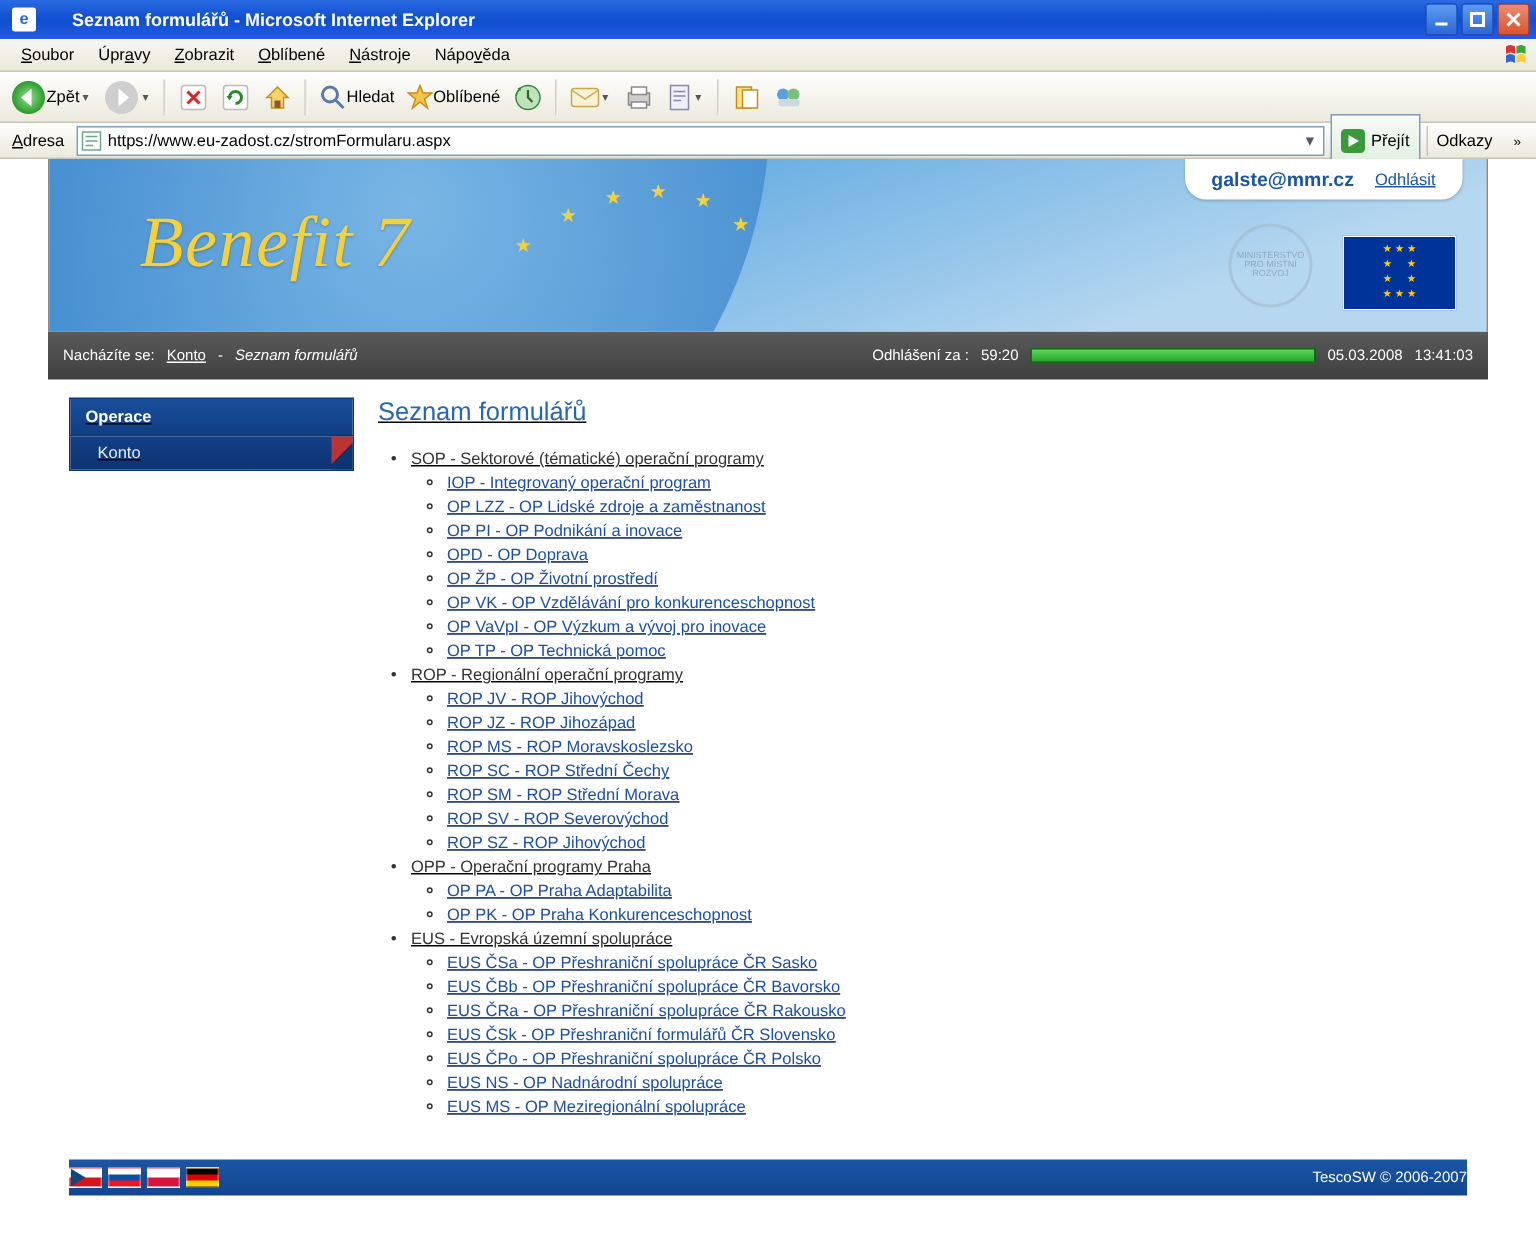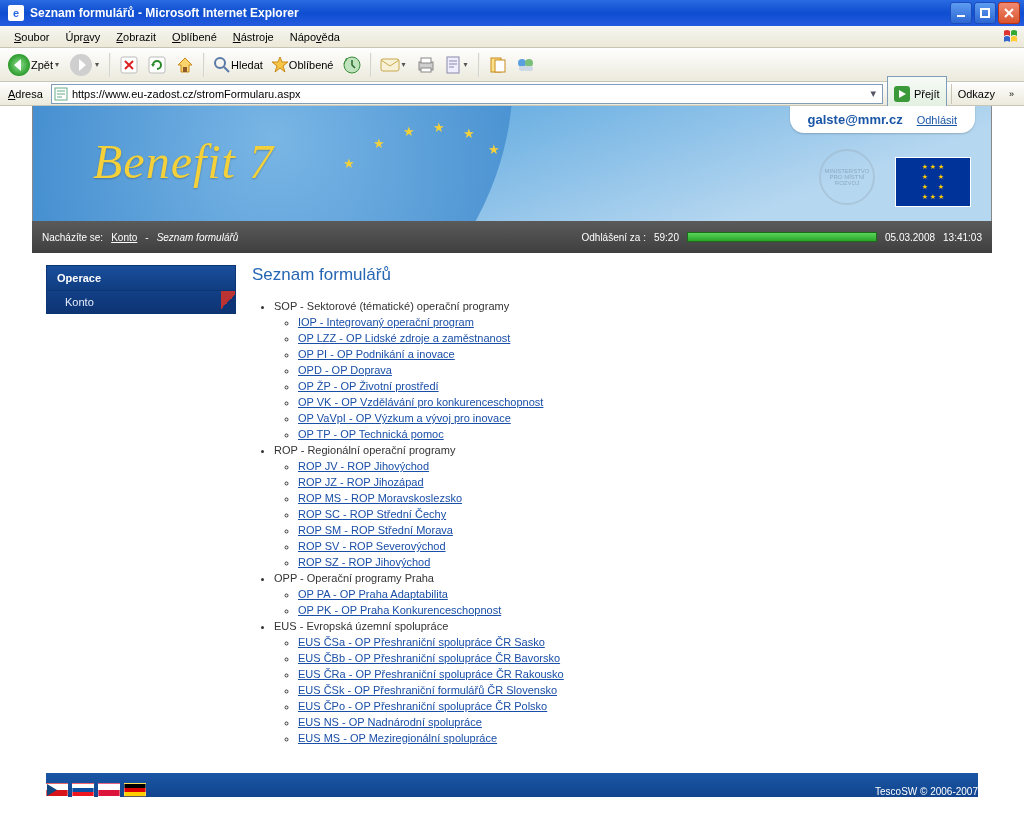--- a/index.html
+++ b/index.html
@@ -1,21 +1,21 @@
 <!DOCTYPE html>
 <html><head>
 <meta charset="utf-8">
 <style>
 * { margin:0; padding:0; box-sizing:border-box; }
 body { font-family:"Tahoma","Segoe UI",sans-serif; font-size:11px; background:#ECE9D8; width:1024px; height:830px; overflow:hidden; }
 
 
 .titlebar { height:26px; background:linear-gradient(#2A6AE1,#0E4ED1 50%,#255BDE); display:flex; align-items:center; padding:0 4px; color:#fff; }
 .titlebar .ie-icon { width:16px; height:16px; margin:0 4px; background:#fff; border-radius:2px; display:inline-flex; align-items:center; justify-content:center; color:#2A6AE1; font-weight:bold; font-size:11px; }
-.titlebar .title { flex:1; font-weight:bold; font-size:12px; padding-left:2px; }
+.titlebar .title { flex:1; font-weight:bold; font-size:12px; padding-left:2px;margin-left:18px; }
 .titlebar .win-btn { width:22px; height:22px; margin-left:2px; background:linear-gradient(#5e9cf2,#2c66d2); border:1px solid #1b4ebb; border-radius:3px; display:flex; align-items:center; justify-content:center; color:#fff; font-weight:bold; cursor:default; }
 .titlebar .win-btn.close { background:linear-gradient(#f08b73,#d9542d); border-color:#b83313; }
 
 .menubar { height:22px; background:linear-gradient(#f6f6f2,#ECE9D8); border-bottom:1px solid #c6c6b8; display:flex; align-items:center; padding:0 6px; position:relative; }
 .menubar .menu-item { padding:2px 8px; cursor:default; }
 .menubar .menu-item .ul { text-decoration:underline; }
 .menubar .flag-icon { position:absolute; right:4px; top:2px; width:18px; height:18px; display:flex; }
 
 .toolbar { height:34px; background:linear-gradient(#fefefe,#eceadc); border-bottom:1px solid #c6c6b8; display:flex; align-items:center; padding:0 4px; gap:2px; }
 .tb-btn { height:26px; min-width:26px; display:flex; align-items:center; justify-content:center; border:1px solid transparent; border-radius:3px; cursor:default; padding:0 2px; gap:0; }
@@ -42,35 +42,35 @@
 .banner .eu-flag { position:absolute; right:20px; bottom:14px; width:76px; height:50px; background:#003399; display:flex; align-items:center; justify-content:center; border:1px solid #fff;}
 .banner .eu-flag::after { content:"★ ★ ★\A★     ★\A★     ★\A ★ ★ ★"; white-space:pre; color:#ffcc00; font-size:7px; text-align:center; line-height:10px; }
 .banner .mmr-seal { position:absolute; right:116px; bottom:16px; width:56px; height:56px; border-radius:50%; border:2px solid #9fb8cb; opacity:0.55; display:flex; align-items:center; justify-content:center; font-size:6px; color:#6c879c; text-align:center;}
 
 .statusbar { height:20px; background:linear-gradient(#5a5a5a,#3f3f3f); color:#fff; display:flex; align-items:center; padding:16px 10px; font-size:10px; gap:8px;}
 .statusbar a { color:#fff; text-decoration:underline; }
 .statusbar .spacer { flex:1; }
 .statusbar .prog { width:190px; height:10px; background:#262626; border:1px solid #1b6b1b; position:relative; }
 .statusbar .prog::after { content:""; position:absolute; inset:0; background:linear-gradient(#59d559,#2aa52a); }
 
-.body-area { display:flex; padding:12px 14px; gap:16px; min-height:520px;}
+.body-area { display:flex; padding:12px 14px; gap:16px; min-height:520px;text-decoration:underline;}
 .sidebar { width:190px; }
 .sidebar .hdr { background:linear-gradient(#1a4f9c,#0f3d81); color:#fff; font-weight:bold; padding:6px 10px; border:1px solid #0c3573;}
 .sidebar .item { background:linear-gradient(#123f86,#0d3474); border:1px solid #0c3573; border-top:none; padding:5px 18px; position:relative;}
 .sidebar .item a { color:#e6eefc; text-decoration:none; font-size:11px;}
 .sidebar .item::after { content:""; position:absolute; right:0; top:0; bottom:0; width:14px; background:linear-gradient(135deg,#b33 50%,#0d3474 50%); }
 
 .content { flex:1; }
 .content h2 { color:#2766b3; font-size:17px; font-weight:normal; margin-bottom:14px; }
 .content ul { list-style:disc; padding-left:22px; }
 .content ul ul { list-style:circle; padding-left:24px; }
 .content li { color:#333; margin:1px 0; line-height:15px;}
 .content li a { color:#1a4fa8; text-decoration:underline; }
 
-.footer { height:24px; background:linear-gradient(#1a56a5,#12458e); margin:0 14px; display:flex; align-items:flex-end; padding:0 0; }
+.footer { height:24px; background:linear-gradient(#1a56a5,#12458e); margin:0 14px; display:flex; align-items:center; padding:0 0; }
 .footer .flags { display:flex; gap:4px; }
 .footer .flag { width:22px; height:14px; border:1px solid rgba(255,255,255,0.35);}
 .footer .copy { margin-left:auto; color:#fff; font-size:10px; }
 
 
 svg { display:block; }
 </style>
 </head>
 <body>
 

